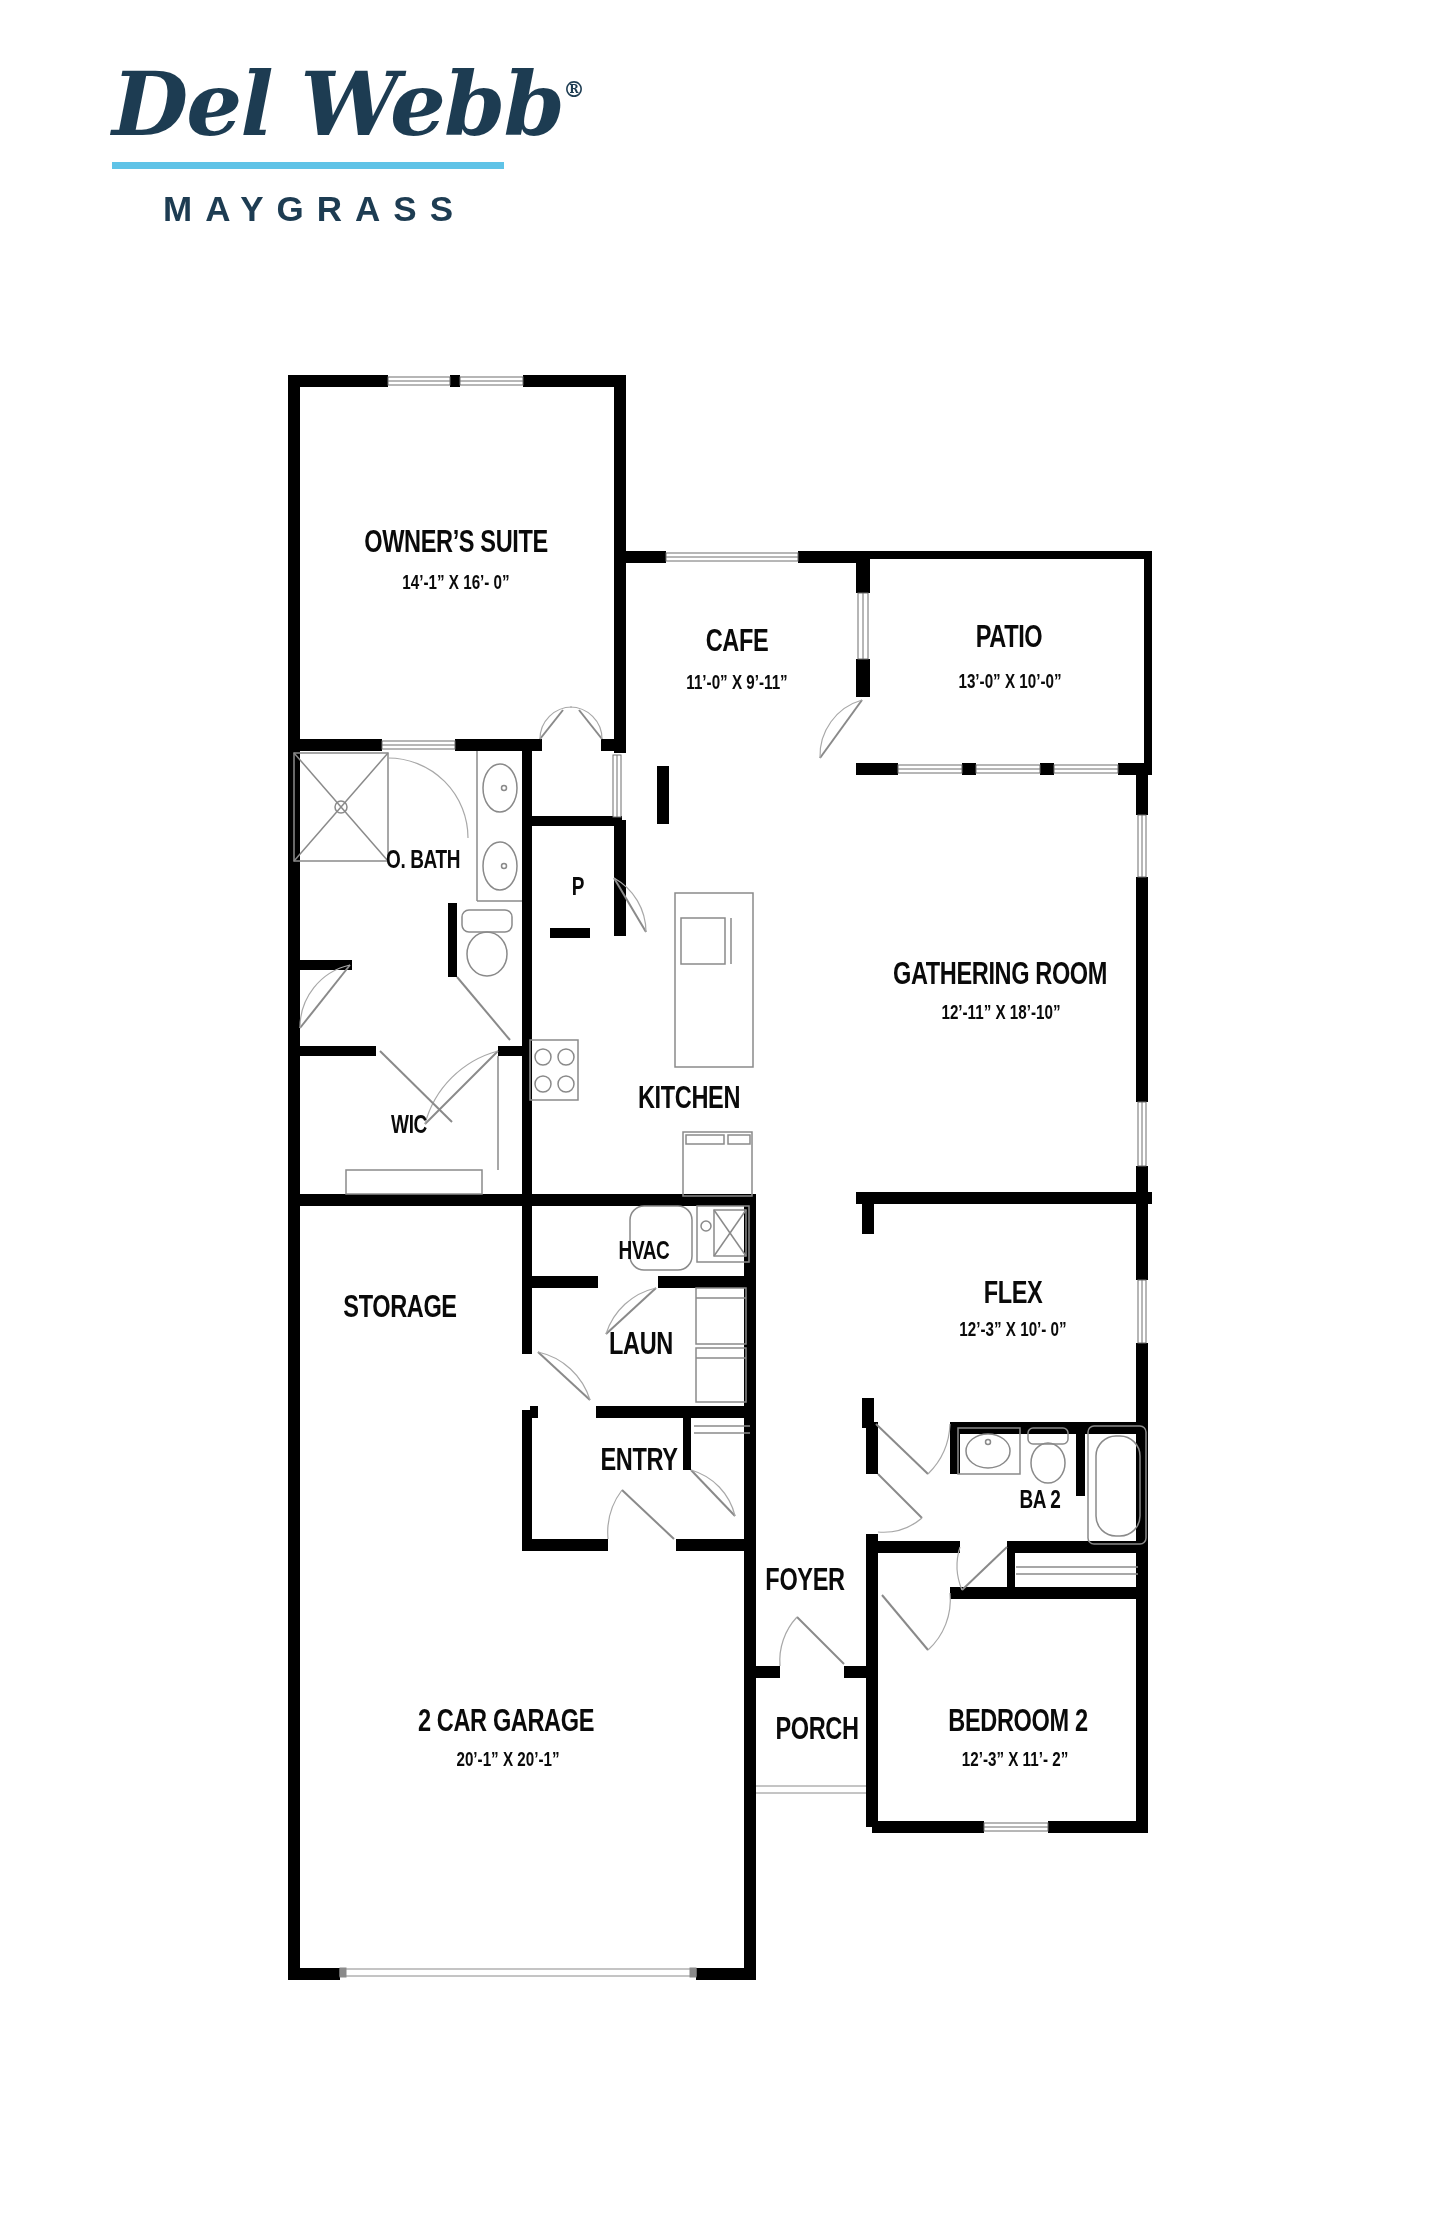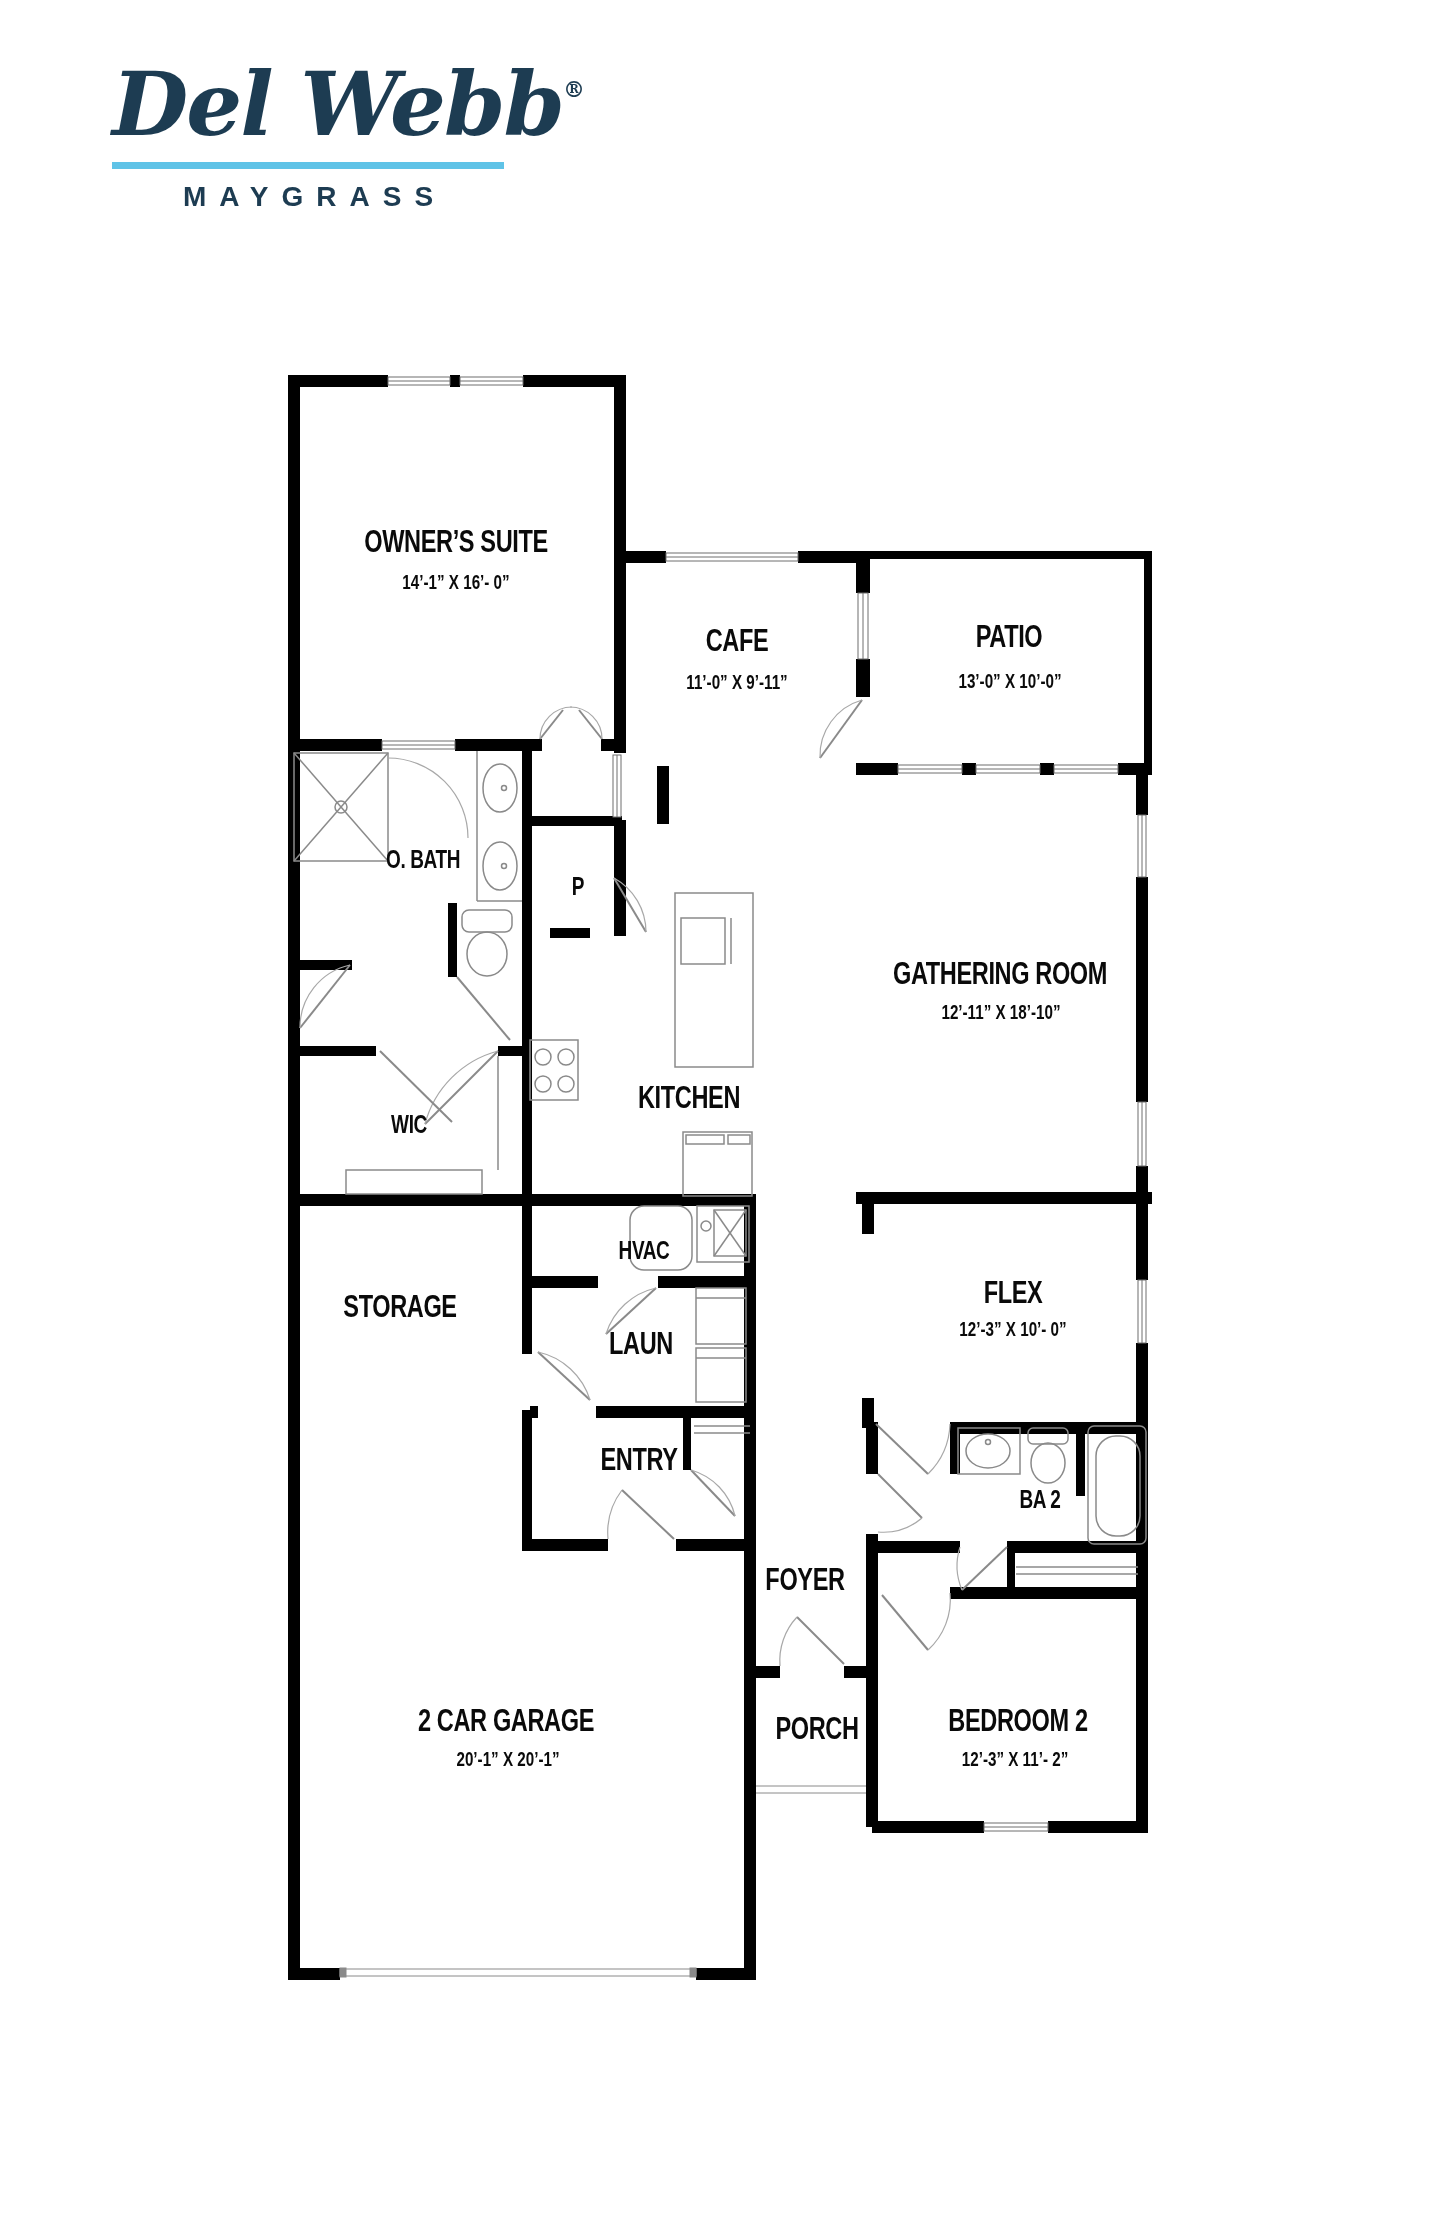--- a/index.html
+++ b/index.html
@@ -4,21 +4,21 @@
 <style>
   html,body{margin:0;padding:0;background:#ffffff;}
   #page{position:relative;width:1440px;height:2003px;background:#ffffff;overflow:hidden;
         font-family:"Liberation Sans", sans-serif;}
   
   #logo{position:absolute;left:112px;top:60px;width:400px;}
   .logo-script{font-family:"DejaVu Serif", serif;font-style:italic;font-weight:700;
     font-size:88px;line-height:1.0;color:#1d3c52;letter-spacing:-2px;white-space:nowrap;}
   .logo-reg{font-size:22px;vertical-align:38px;letter-spacing:0;}
   .logo-rule{margin-top:14px;width:392px;height:7px;background:#5fc3e7;}
-  .logo-community{margin-top:12px;width:392px;text-align:center;font-size:28px;font-weight:bold;
+  .logo-community{margin-top:20px;width:392px;text-align:center;font-size:35px;font-weight:bold;
     color:#1d3c52;letter-spacing:13px;text-indent:13px;white-space:nowrap;}
   
   .lbl{position:absolute;transform:translate(-50%,-50%) scaleX(0.76);transform-origin:center;
     font-weight:bold;color:#0a0a0a;font-size:31px;white-space:nowrap;letter-spacing:-0.5px;}
   .lbl.sm{font-size:25px;}
   .lbl.dim{font-size:20px;letter-spacing:0;}
   #plan-name{position:absolute;left:1230px;top:2114px;transform:translate(-50%,-50%) scaleX(0.74);
     font-weight:bold;font-size:66px;color:#0a0a0a;white-space:nowrap;}
   svg#floorplan{position:absolute;left:0;top:0;width:1440px;height:2225px;}
 </style>

